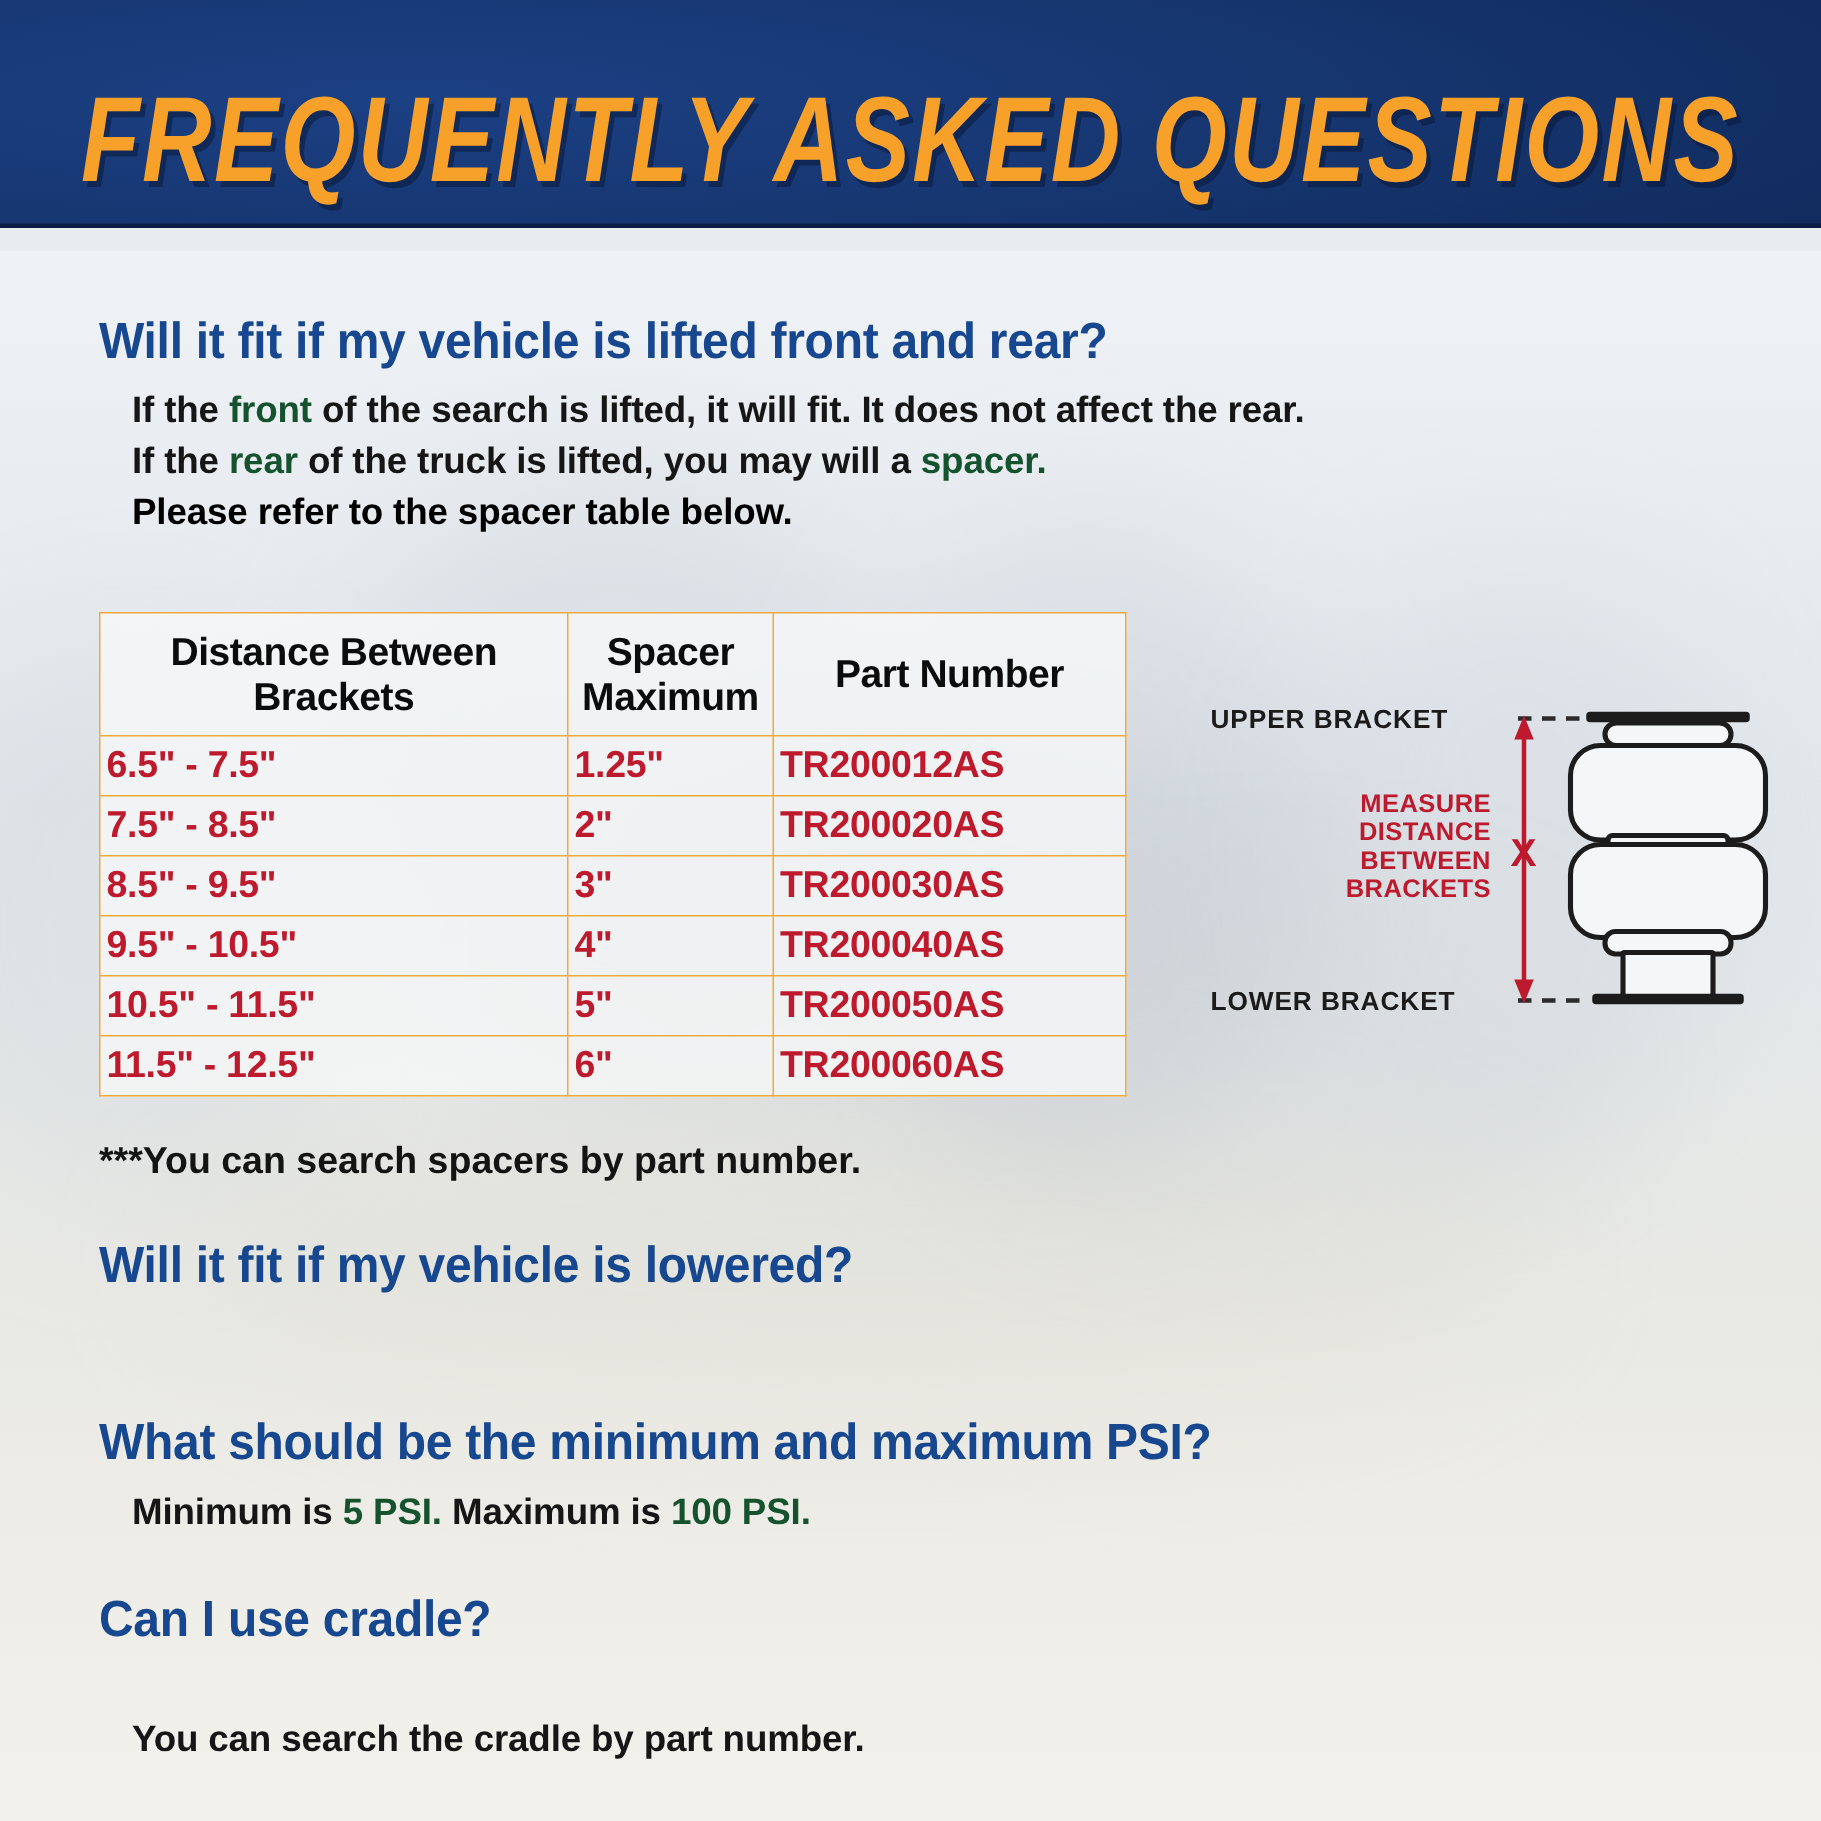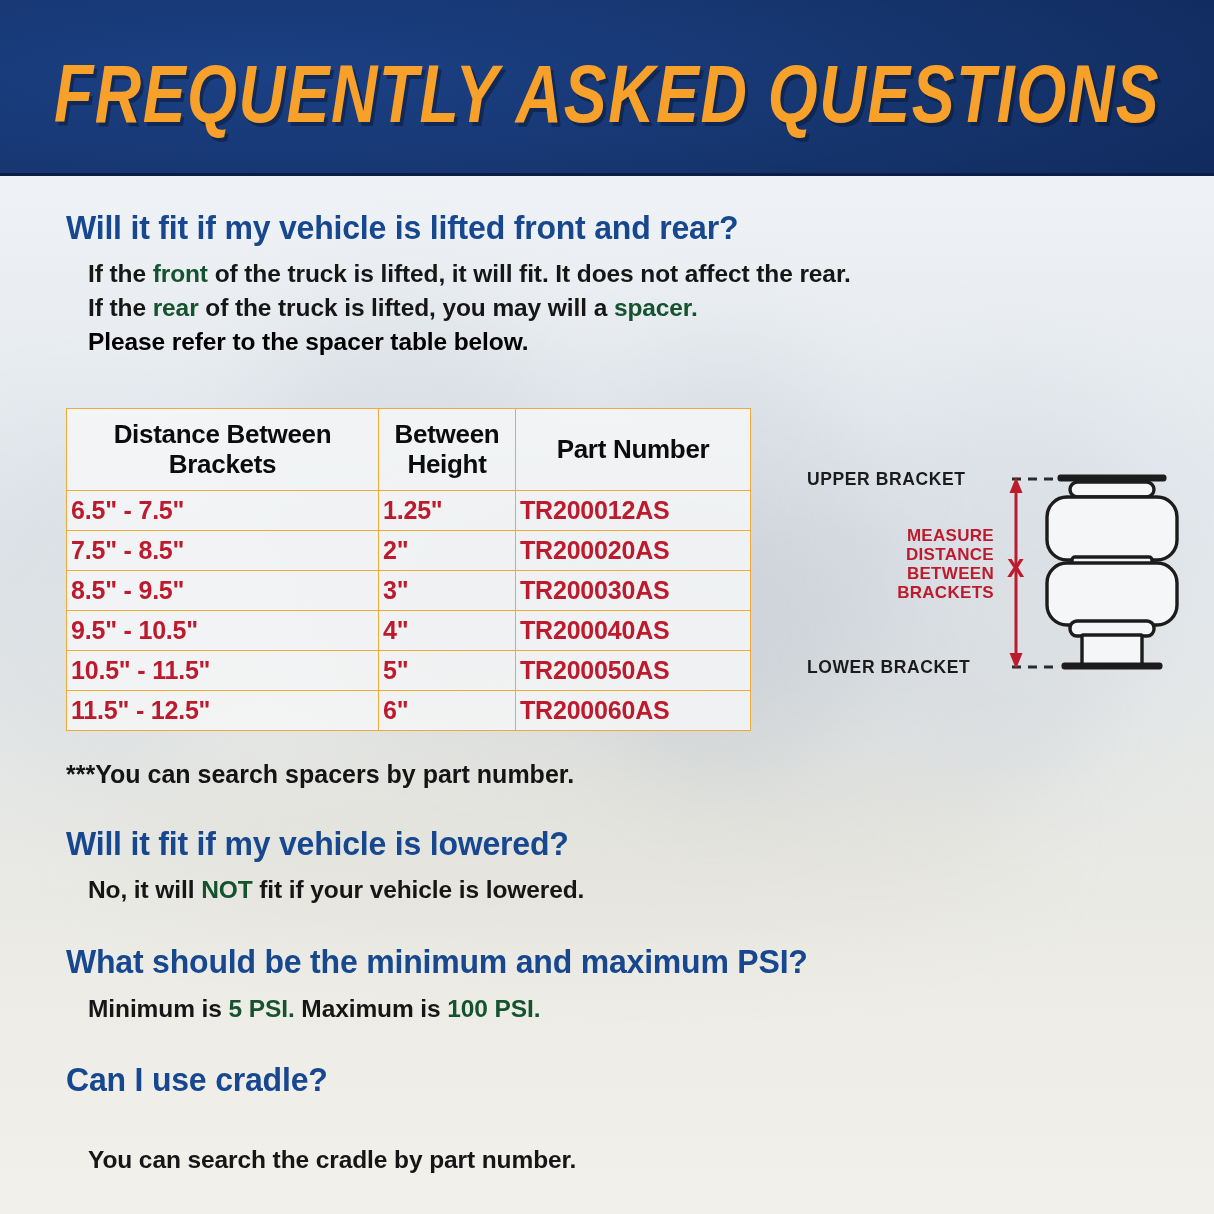--- a/index.html
+++ b/index.html
@@ -47,21 +47,21 @@
   #bg-photo .b7 { left: 640px;  top: 440px; width: 420px; height: 200px; background: rgba(178,186,196,0.26); }
   #bg-photo .haze {
     position: absolute; left: 0; top: 0; width: 100%; height: 100%;
     background: linear-gradient(180deg, rgba(240,243,246,0.72) 0%, rgba(232,236,240,0.45) 35%, rgba(236,236,230,0.55) 70%, rgba(242,241,236,0.8) 100%);
   }
 
   
   #header {
     position: absolute;
     left: 0; top: 0;
-    width: 1214px; height: 176px;
+    width: 1214px; height: 152px;
     background:
       radial-gradient(ellipse 120% 150% at 22% 42%, #1b4084 0%, #173772 38%, #112c5f 72%, #0d2450 100%);
     overflow: hidden;
   }
   #header::after {
     content: "";
     position: absolute; left: 0; bottom: 0;
     width: 100%; height: 3px;
     background: linear-gradient(180deg, #0b1f46, #1d4versal 100%);
     background: #0b1f46;
@@ -237,34 +237,34 @@
   <div class="haze"></div>
 </div>
 
 <div id="header">
   <div id="faq-title">FREQUENTLY ASKED QUESTIONS</div>
 </div>
 
 <div id="content">
 
   <div class="q-heading" id="q1">Will it fit if my vehicle is lifted front and rear?</div>
-  <div class="a-line" id="a1-l1"><span>If the </span><span class="hl-red">front</span><span> of the truck is lifted, it will fit. It does not affect the rear.</span></div>
+  <div class="a-line" id="a1-l1"><span>If the </span><span class="hl-red">front</span><span> of the search is lifted, it will fit. It does not affect the rear.</span></div>
   <div class="a-line" id="a1-l2"><span>If the </span><span class="hl-red">rear</span><span> of the truck is lifted, you may will a </span><span class="hl-red">spacer.</span></div>
   <div class="a-line" id="a1-l3"><span class="hl-orange">Please refer to the spacer table below.</span></div>
 
   <table id="spacer-table">
     <colgroup>
       <col class="c1">
         <col class="c2">
         <col class="c3">
     </colgroup>
     <thead>
       <tr>
         <th>Distance Between Brackets</th>
-        <th>Between Height</th>
+        <th>Spacer Maximum</th>
         <th>Part Number</th>
       </tr>
     </thead>
     <tbody id="spacer-table-body">
         <tr>
           <td>6.5" - 7.5"</td>
           <td>1.25"</td>
           <td>TR200012AS</td>
         </tr>
         <tr>
@@ -291,21 +291,20 @@
           <td>11.5" - 12.5"</td>
           <td>6"</td>
           <td>TR200060AS</td>
         </tr>
       </tbody>
   </table>
 
   <div id="table-note">***You can search spacers by part number.</div>
 
   <div class="q-heading" id="q2">Will it fit if my vehicle is lowered?</div>
-  <div class="a-line" id="a2-l1"><span>No, it will </span><span class="hl-red">NOT</span><span> fit if your vehicle is lowered.</span></div>
 
   <div class="q-heading" id="q3">What should be the minimum and maximum PSI?</div>
   <div class="a-line" id="a3-l1"><span>Minimum is </span><span class="hl-red">5 PSI.</span><span> Maximum is </span><span class="hl-red">100 PSI.</span></div>
 
   <div class="q-heading" id="q4">Can I use cradle?</div>
   <div class="a-line" id="a4-l2"><span>You can search the cradle by part number.</span></div>
 
   <div id="bracket-diagram">
     <svg width="412" height="232" viewBox="0 0 412 232" xmlns="http://www.w3.org/2000/svg">
 

